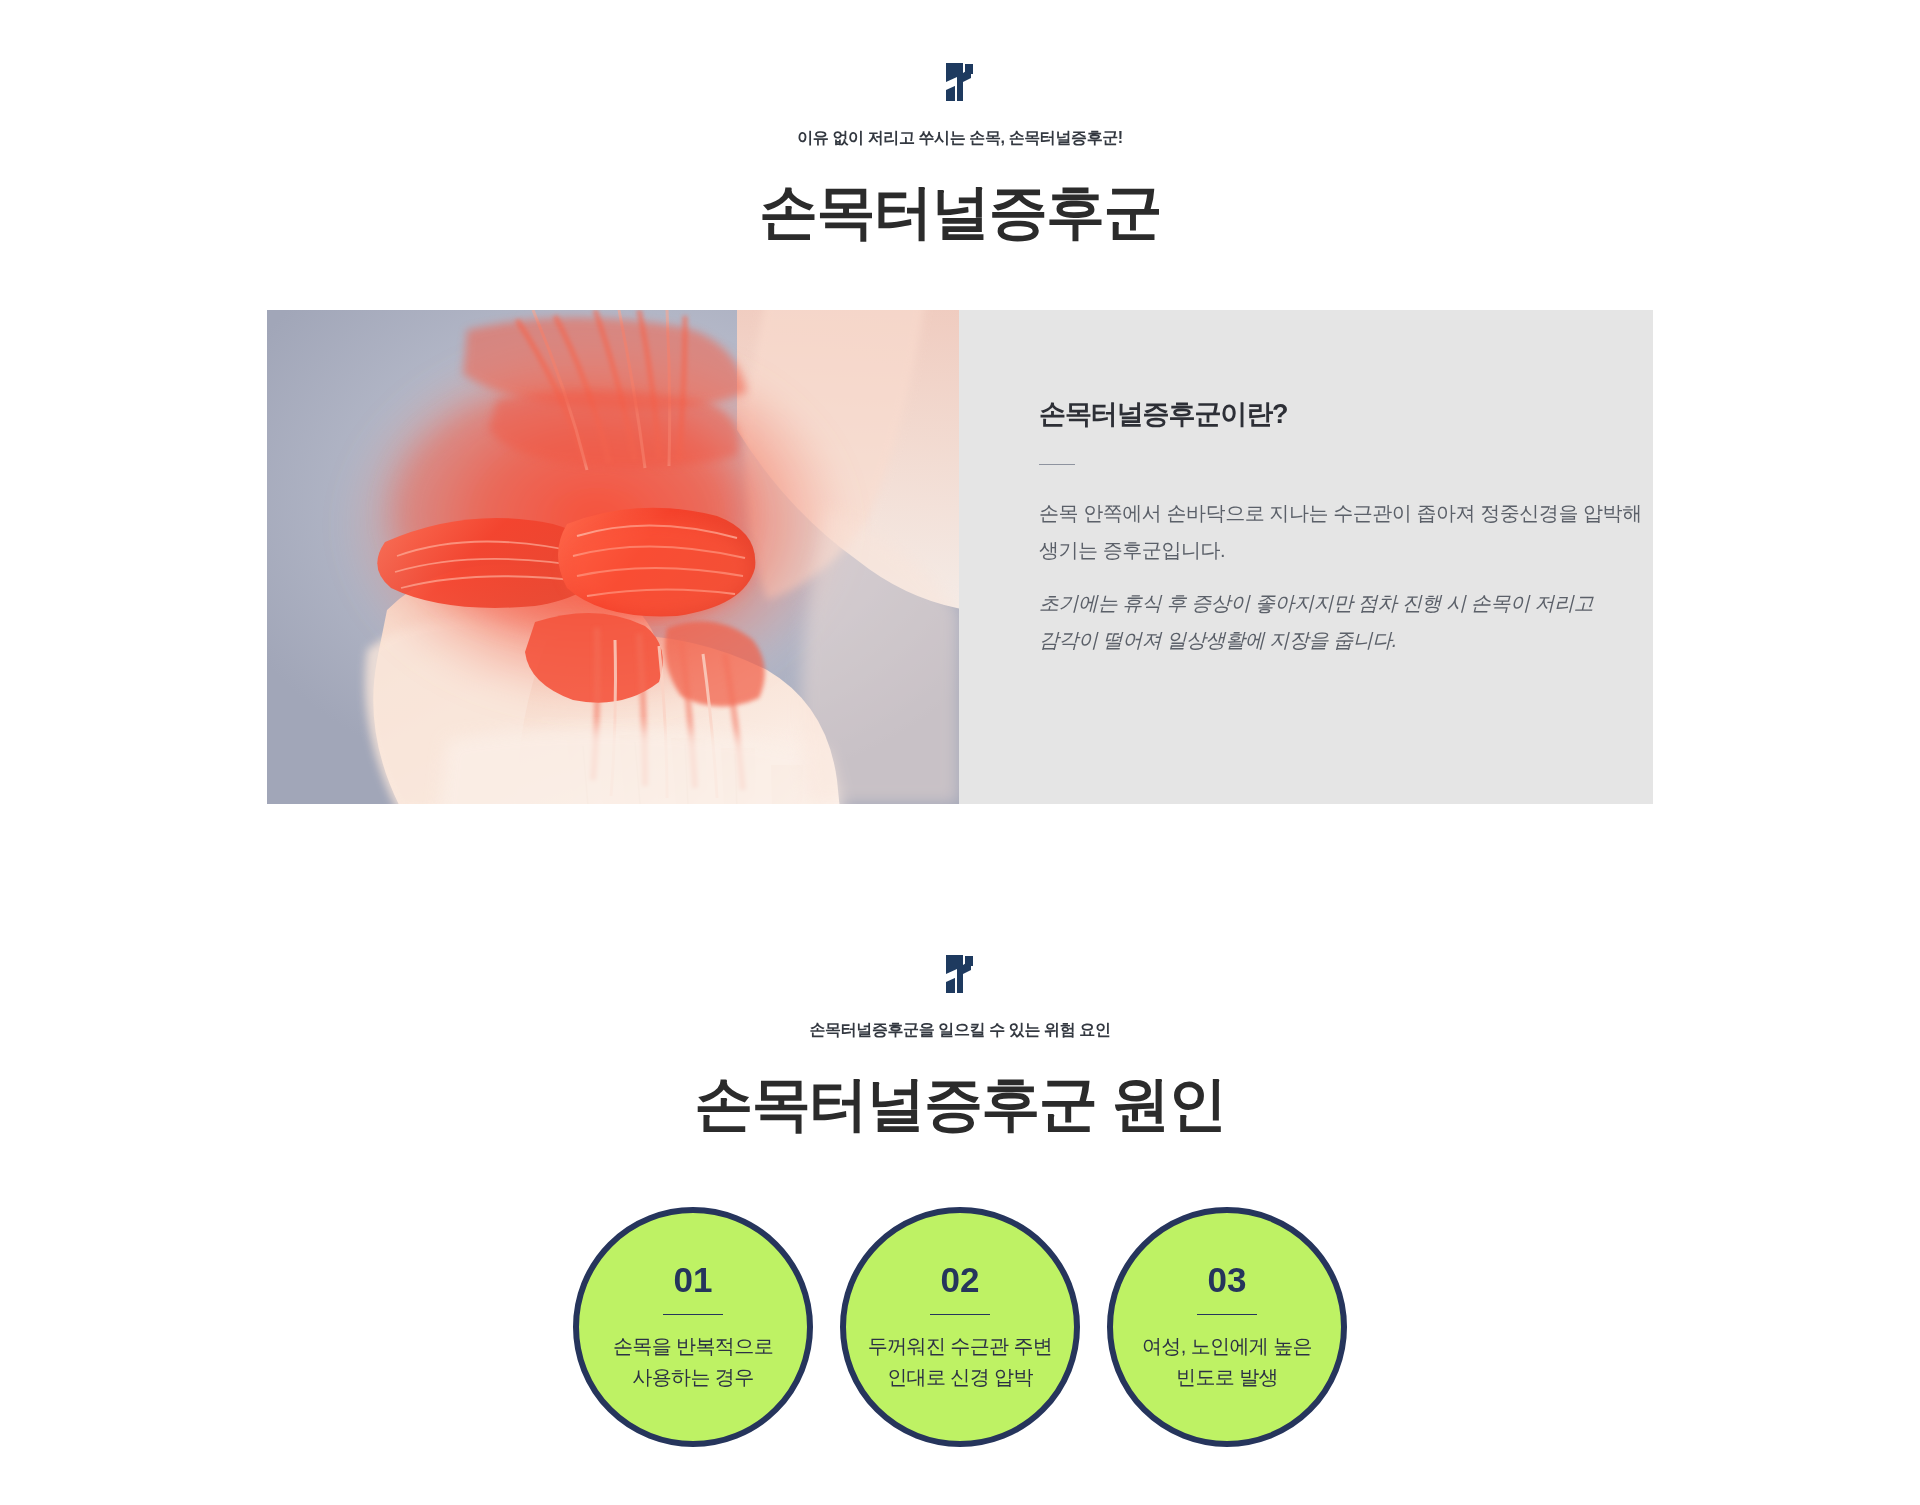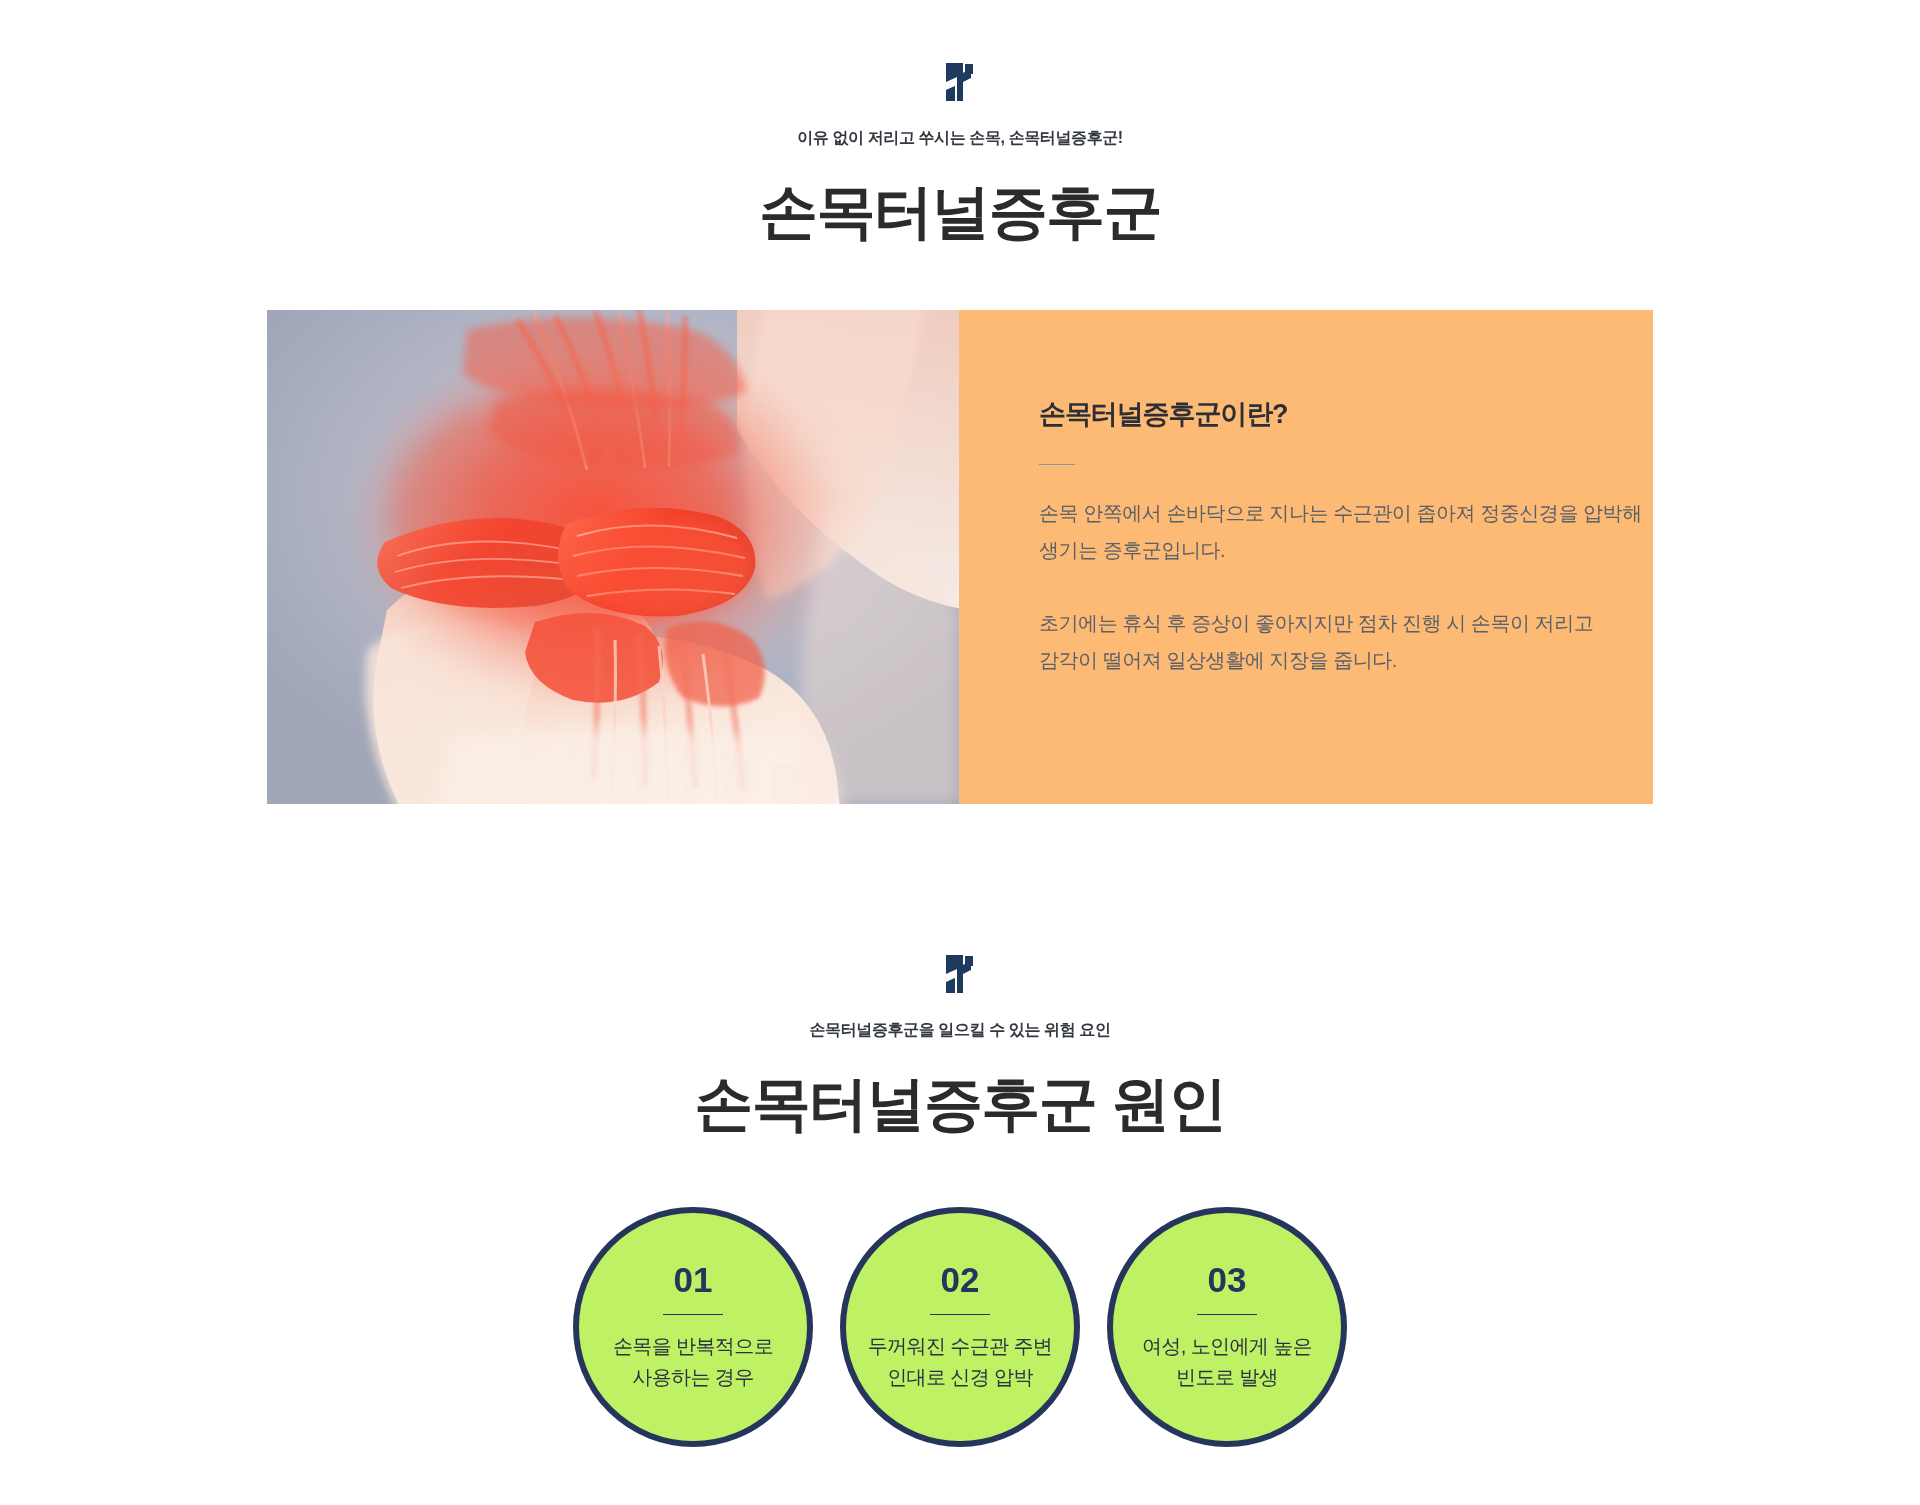--- a/index.html
+++ b/index.html
@@ -46,21 +46,21 @@
     width:692px;
     height:494px;
     position:relative;
     overflow:hidden;
     background:
       radial-gradient(120% 100% at 72% 46%, #c9ccd8 0%, #b7bbca 38%, #a8adbe 65%, #a3a8ba 100%);
   }
   .panel-text {
     width:694px;
     height:494px;
-    background:#fdba74;
+    background:#e5e5e5;
     padding:86px 0 0 80px;
   }
   .panel-text h3 {
     font-size:27px;
     font-weight:700;
     color:#2d2f36;
     letter-spacing:-1.1px;
   }
   .rule-short {
     width:36px;
@@ -69,21 +69,21 @@
     margin-top:32px;
   }
   .panel-text p {
     font-size:20px;
     line-height:1.85;
     color:#5b6069;
     letter-spacing:-0.45px;
     margin-top:30px;
     font-weight:400;
   }
-  .panel-text p + p { margin-top:36px; }
+  .panel-text p + p { margin-top:16px;font-style:italic; }
 
   
   .section-two { padding-top:148px; padding-bottom:120px; }
   .circles {
     display:flex;
     justify-content:center;
     gap:27px;
     margin-top:62px;
   }
   .circle {

